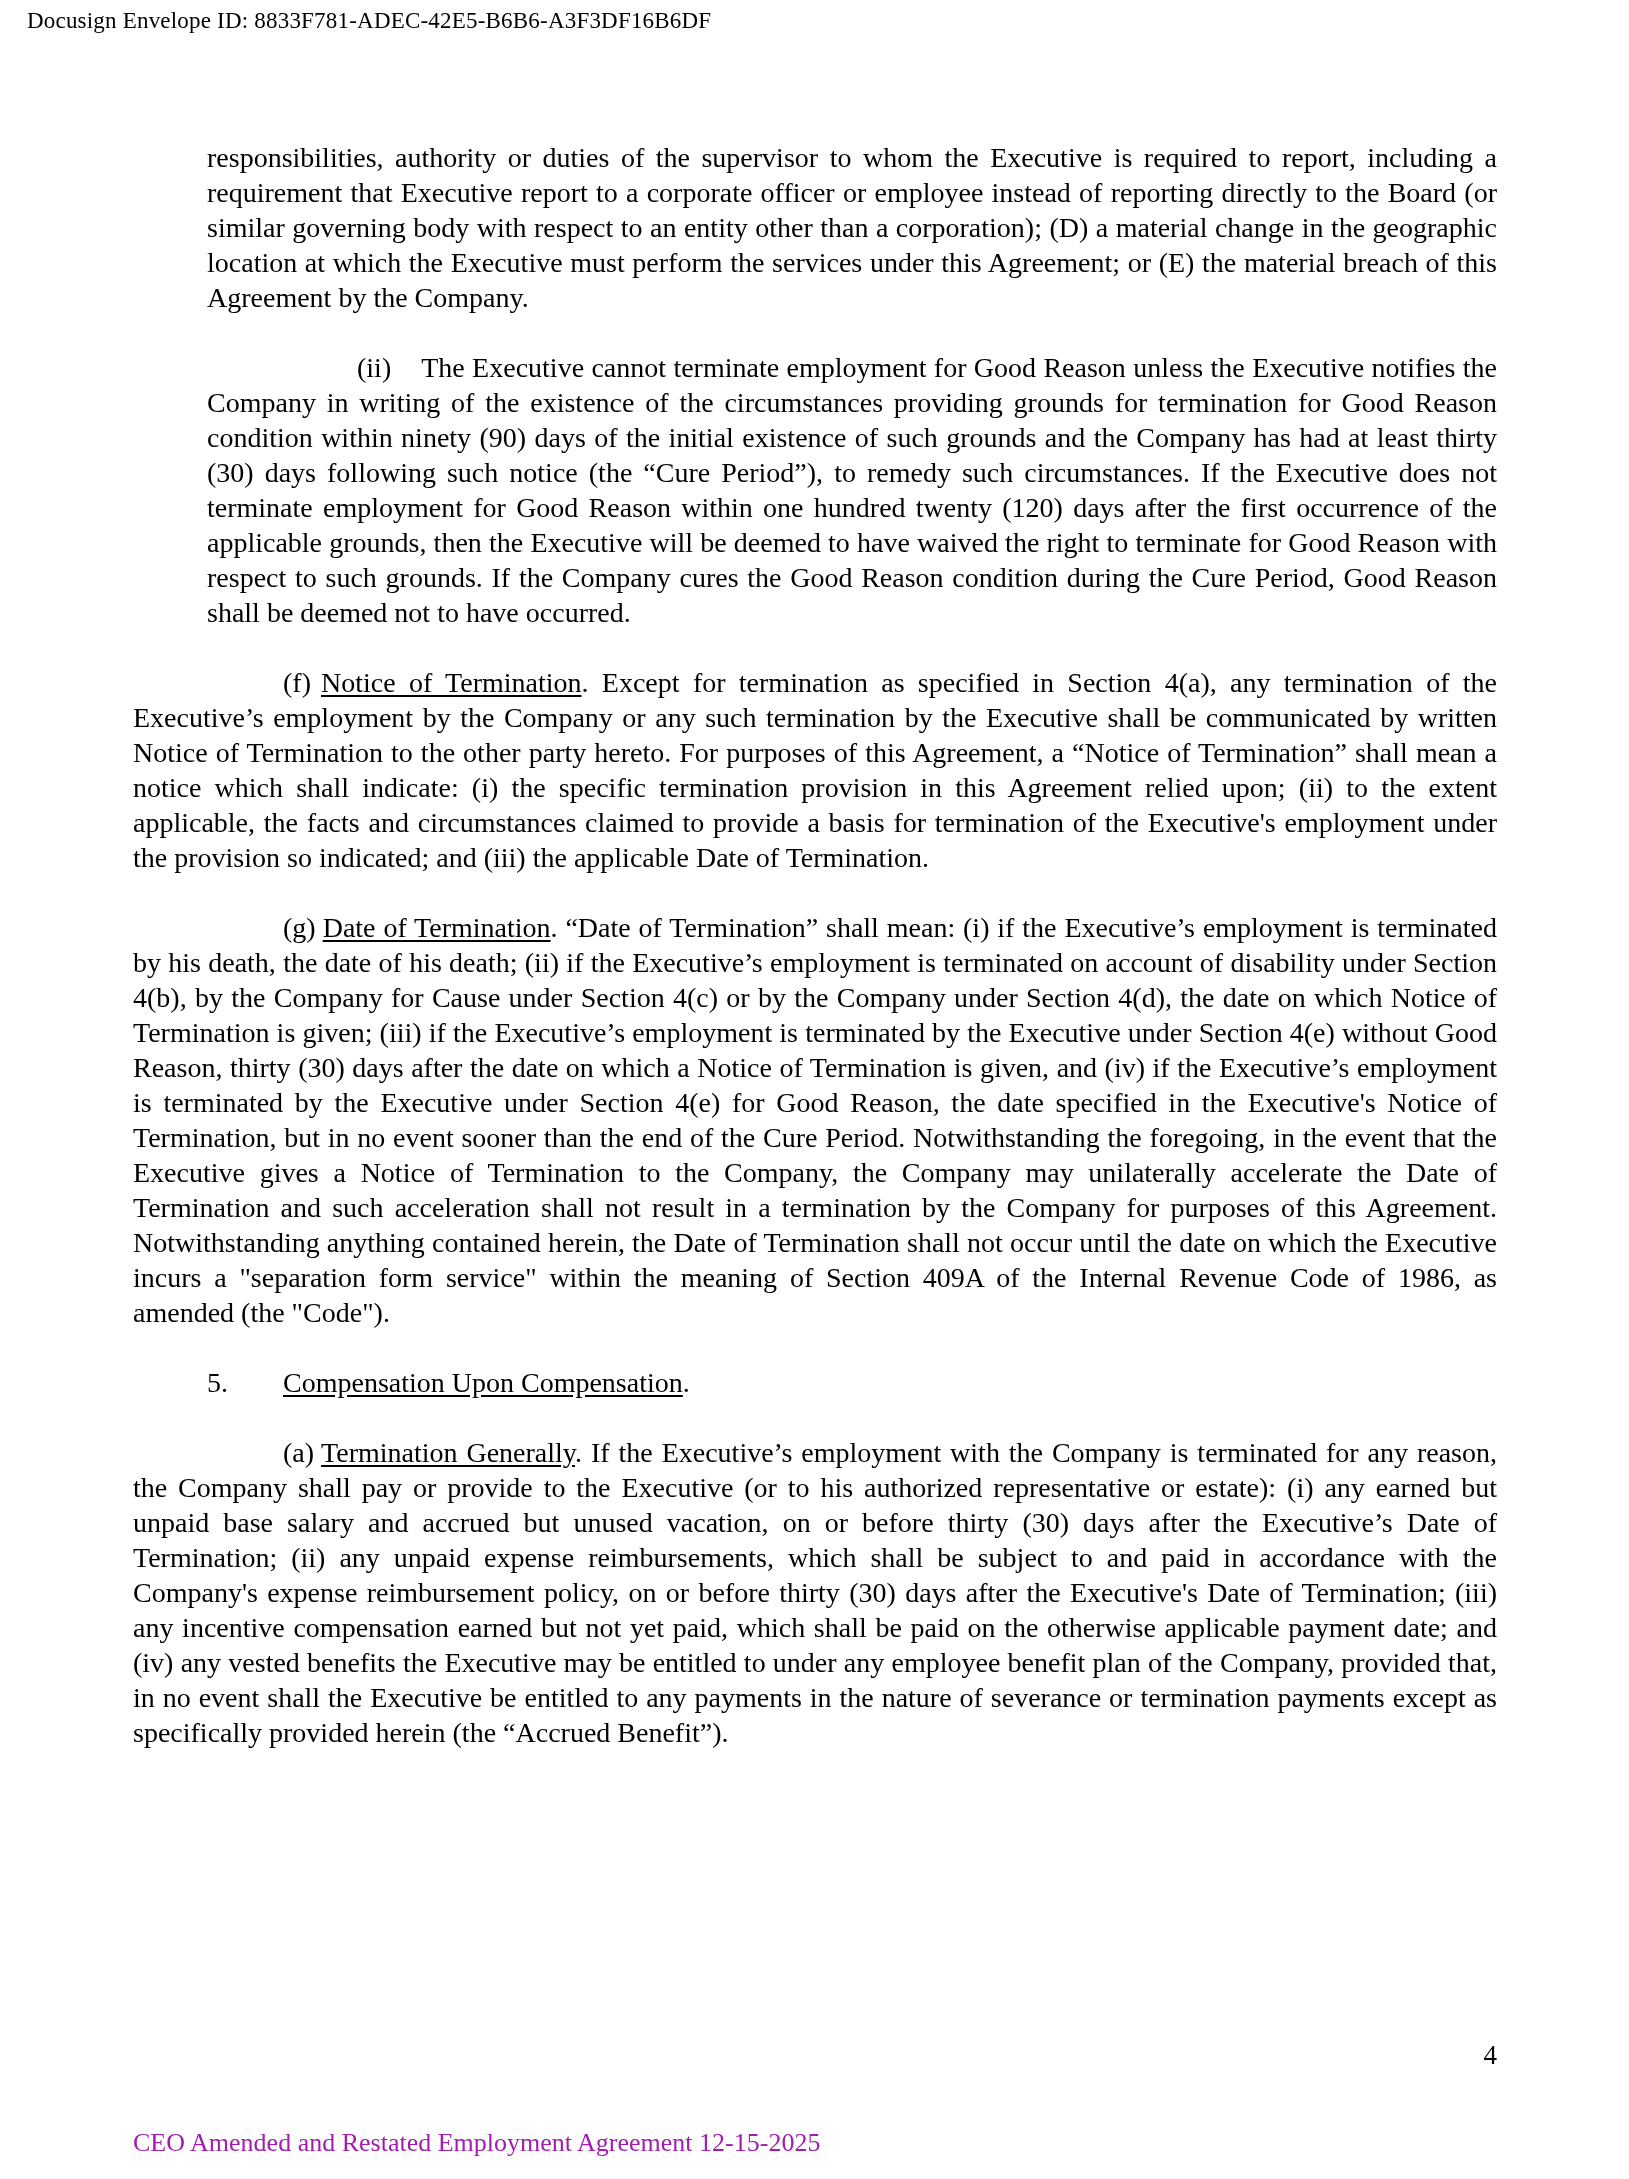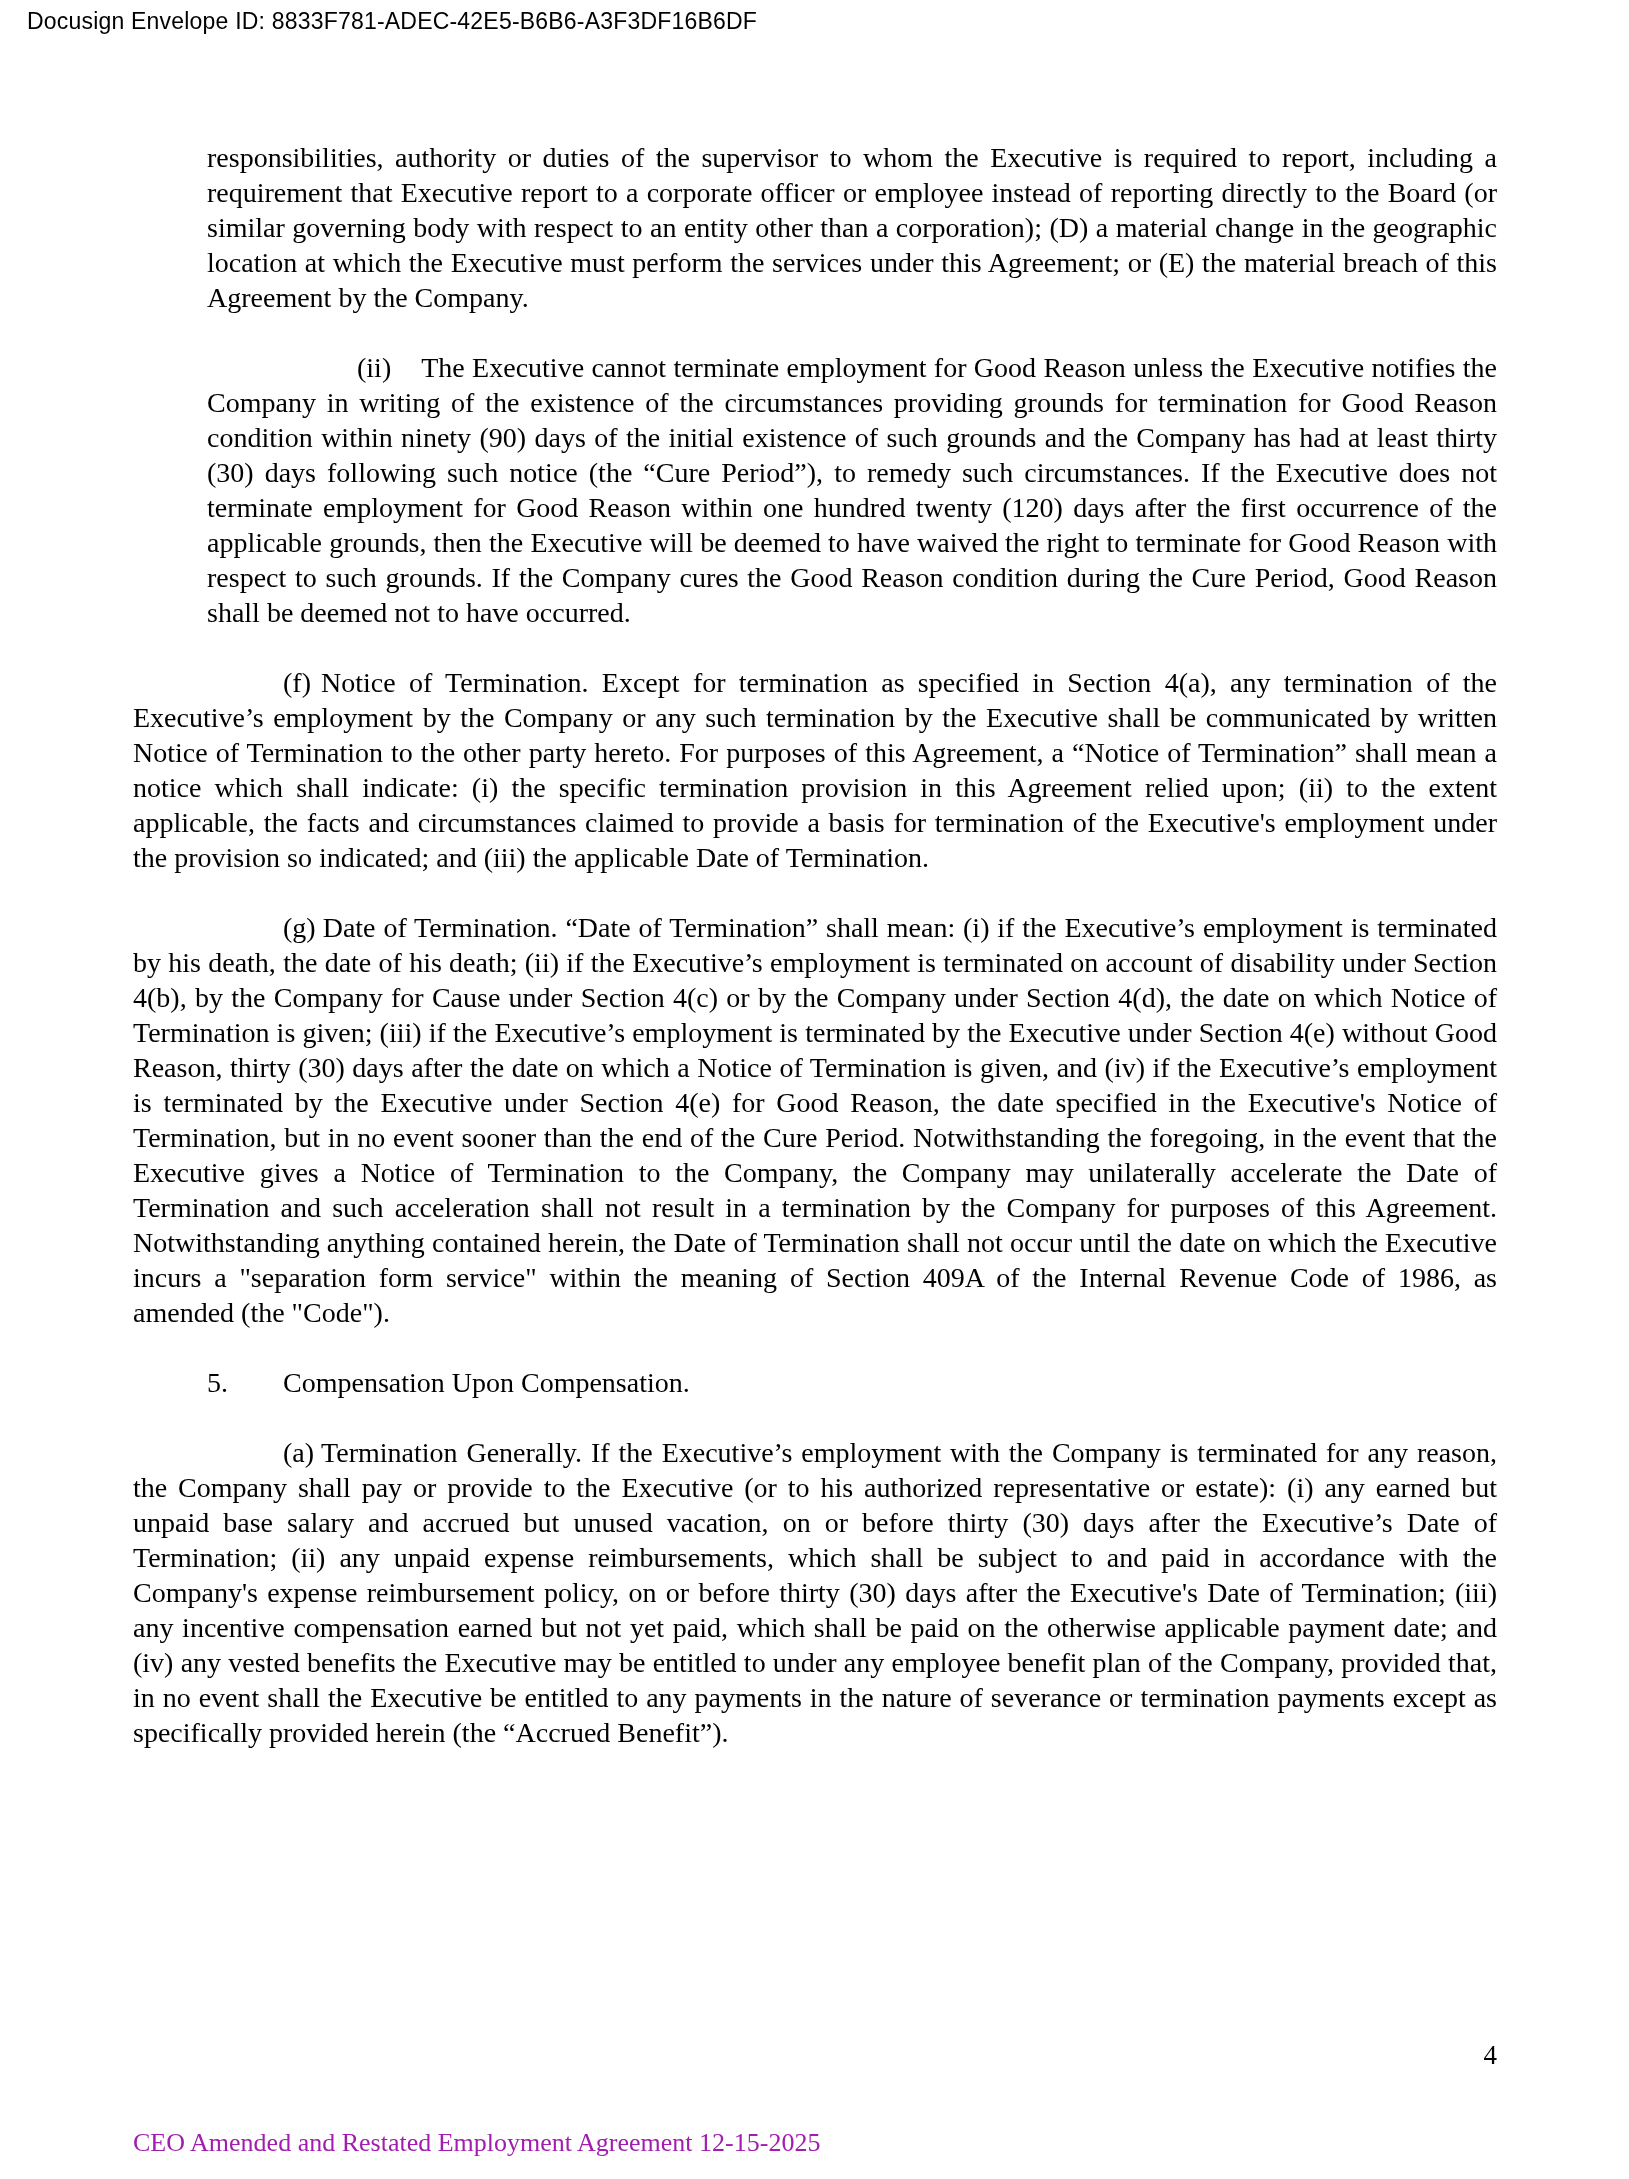--- a/index.html
+++ b/index.html
@@ -13,21 +13,21 @@
     width: 1629px;
     height: 2179px;
     background: #ffffff;
     color: #000000;
     overflow: hidden;
   }
   .docusign-header {
     position: absolute;
     left: 27px;
     top: 8px;
-    font-family: Liberation Sans, sans-serif;
+    font-family: Liberation Serif, serif;
     font-size: 23px;
     letter-spacing: 0.2px;
     color: #000000;
     white-space: nowrap;
   }
   .content {
     position: absolute;
     left: 133px;
     top: 140px;
     width: 1364px;
@@ -41,20 +41,21 @@
     margin: 0 0 35px 0;
     padding: 0;
   }
   .indent-block {
     margin-left: 74px;
   }
   .first-indent {
     text-indent: 150px;
   }
   .underlined {
+    text-decoration: underline;
     text-underline-offset: 3px;
   }
   .gap-lg { margin-right: 30px; }
   .gap-md { margin-right: 10px; }
   .gap-sm { margin-right: 7px; }
   .section-heading {
     margin-left: 74px;
     text-align: left;
   }
   .section-number {

